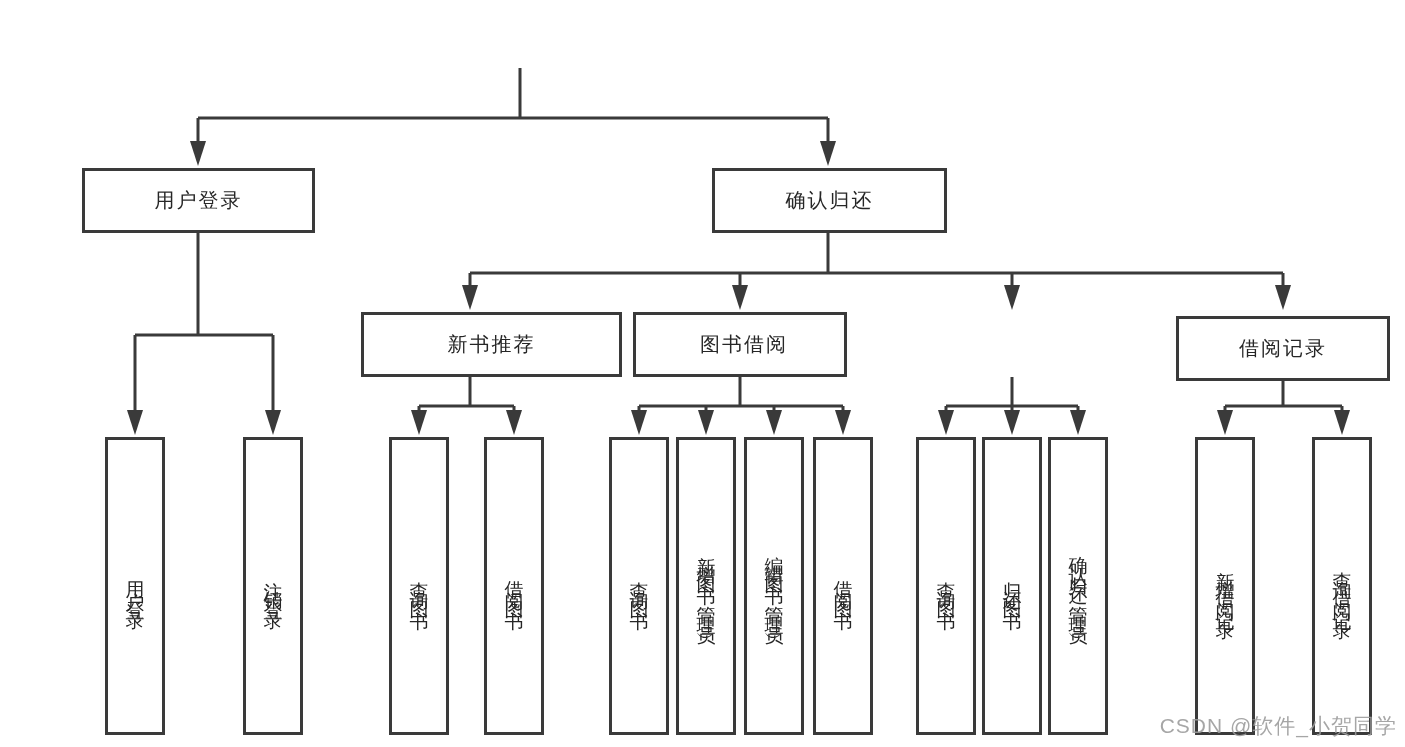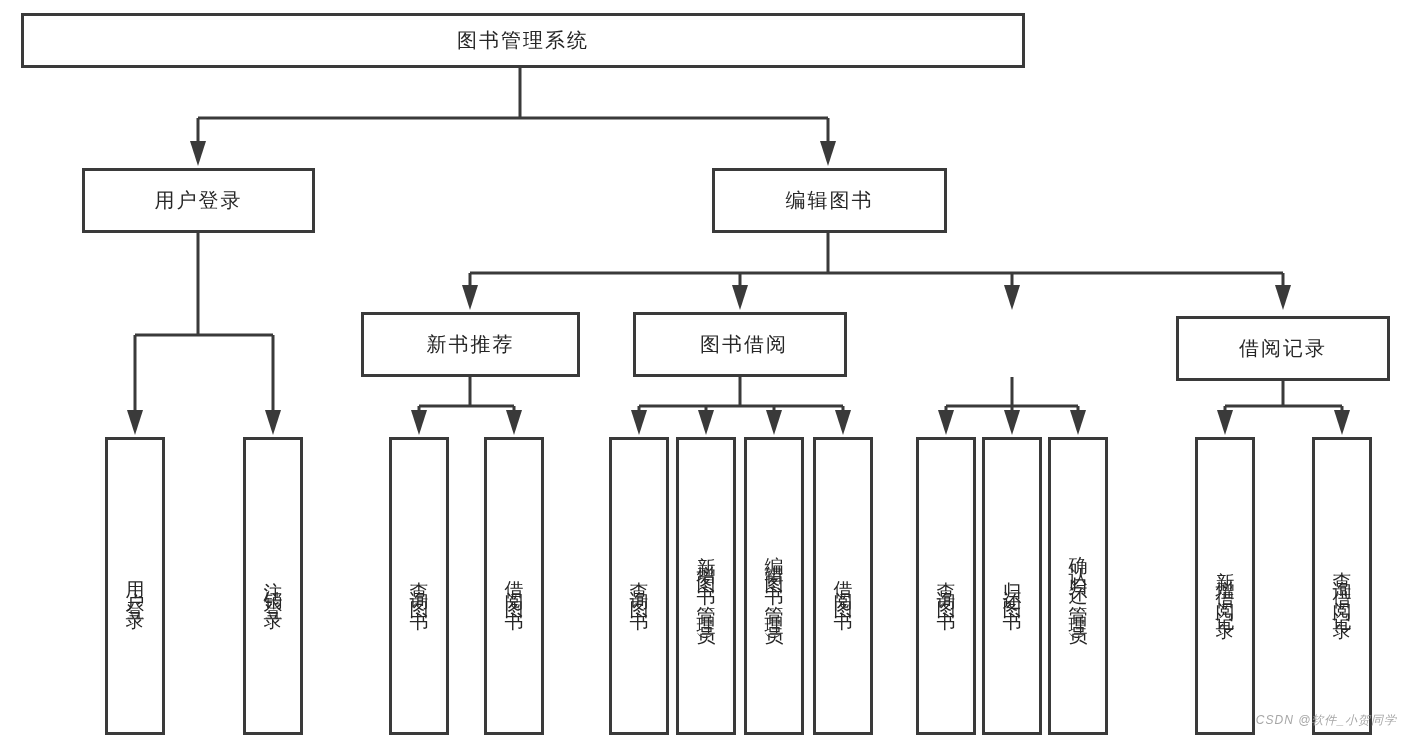--- a/index.html
+++ b/index.html
@@ -40,27 +40,26 @@
     text-orientation:mixed;
     font-size:19px;
     letter-spacing:10px;
     line-height:1.05;
     white-space:nowrap;
   }
   .watermark{
     position:absolute;
     right:8px;
     top:712px;
-    font-size:12px;
+    font-size:21px;
     letter-spacing:1px;
     color:var(--wm);
     opacity:.9;
     white-space:nowrap;
     pointer-events:none;
-    font-style:italic;
   }
 </style>
 </head>
 <body>
 
 <div class="stage">
 
   <svg class="wires" viewBox="0 0 1405 747" xmlns="http://www.w3.org/2000/svg">
     <path d="M520,68 V118 M198,118 H828 M198,118 V143 M828,118 V143"></path>
     <path d="M198,233 V335 M135,335 H273 M135,335 V413 M273,335 V413"></path>
@@ -85,32 +84,29 @@
         <polygon points="766,410 782,410 774,435"></polygon>
         <polygon points="835,410 851,410 843,435"></polygon>
         <polygon points="938,410 954,410 946,435"></polygon>
         <polygon points="1004,410 1020,410 1012,435"></polygon>
         <polygon points="1070,410 1086,410 1078,435"></polygon>
         <polygon points="1217,410 1233,410 1225,435"></polygon>
         <polygon points="1334,410 1350,410 1342,435"></polygon>
       </g>
   </svg>
 
-  <div class="box hbox" style="left:21px;top:13px;width:1004px;height:55px;">
-    <span>图书管理系统</span>
-  </div>
 
   <div class="box hbox" style="left:82px;top:168px;width:233px;height:65px;">
     <span>用户登录</span>
   </div>
   <div class="box hbox" style="left:712px;top:168px;width:235px;height:65px;">
-    <span>编辑图书</span>
+    <span>确认归还</span>
   </div>
 
-  <div class="box hbox" style="left:361px;top:312px;width:219px;height:65px;justify-content:center;">
+  <div class="box hbox" style="left:361px;top:312px;width:261px;height:65px;justify-content:center;">
     <span>新书推荐</span>
   </div>
   <div class="box hbox" style="left:633px;top:312px;width:214px;height:65px;padding-left:8px;">
     <span>图书借阅</span>
   </div>
   <div class="box hbox" style="left:1176px;top:316px;width:214px;height:65px;">
     <span>借阅记录</span>
   </div>
 
   <div class="box leaf" style="left:105px;top:437px;width:60px;height:298px;">

